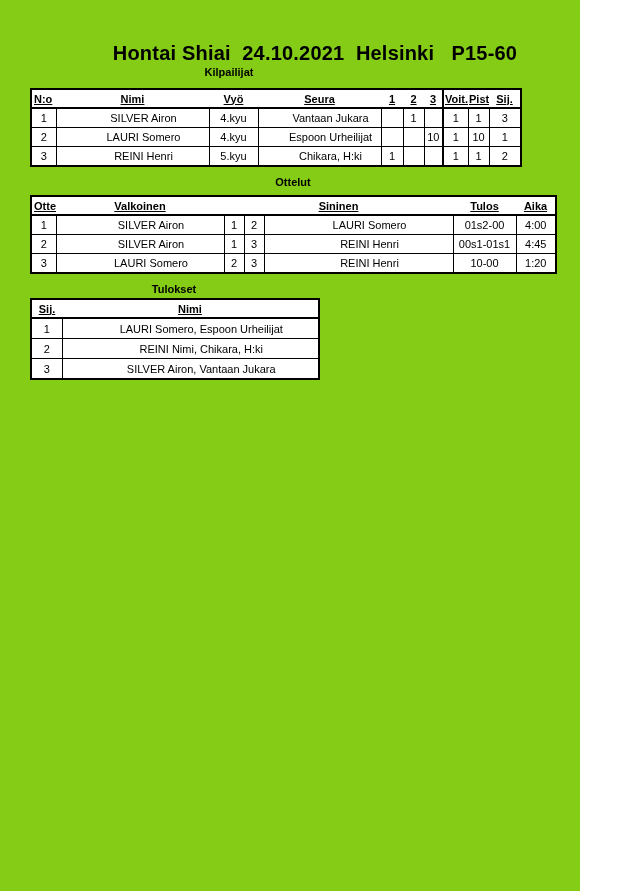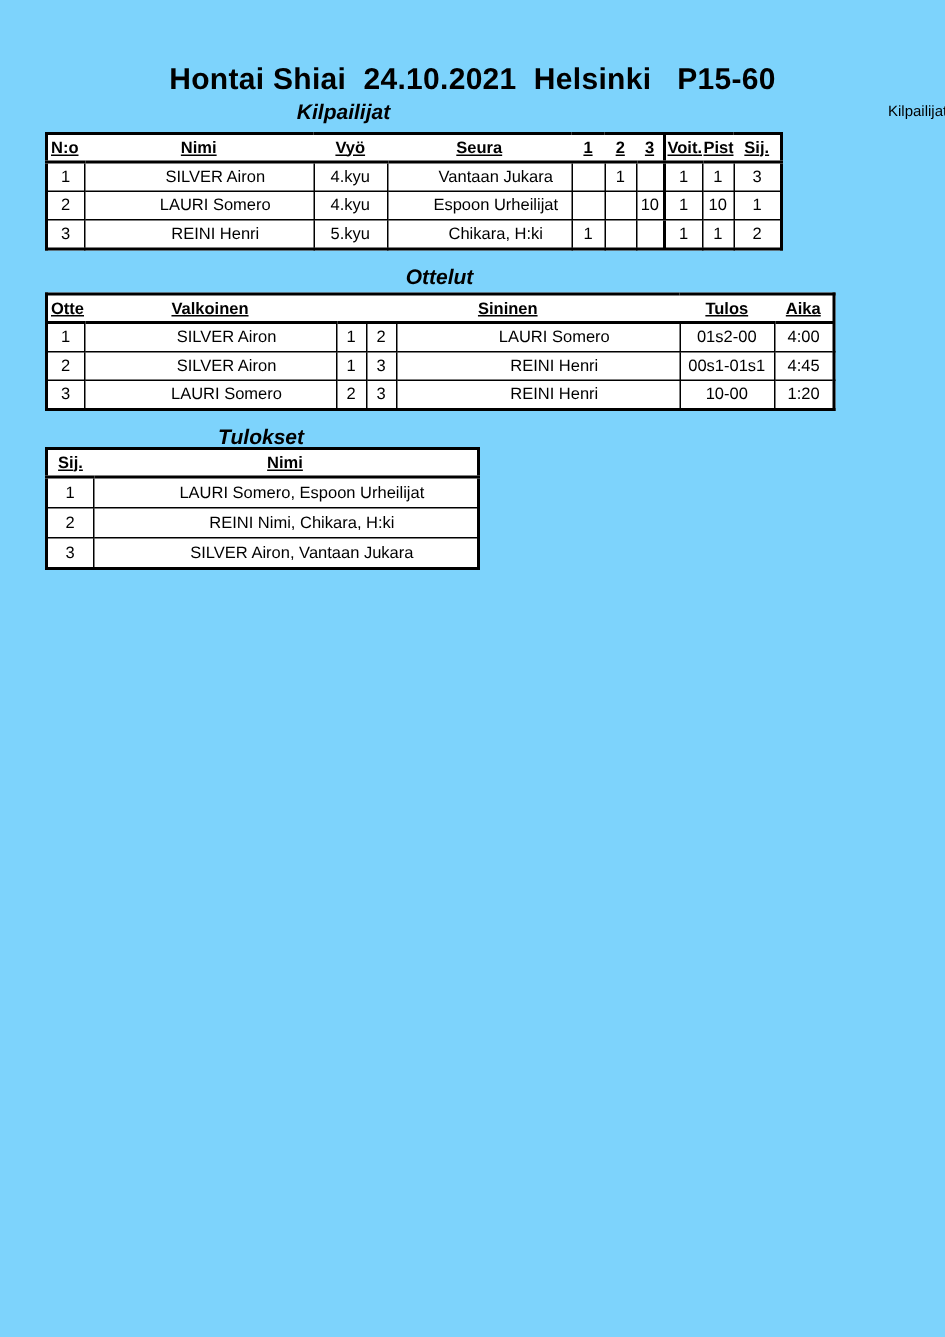--- a/index.html
+++ b/index.html
@@ -1,34 +1,33 @@
 <!DOCTYPE html>
 <html><head>
 <meta charset="utf-8">
 <style>
   html, body { margin:0; padding:0; background:#fff; }
   .page {
     position:relative;
-    width:630px; height:891px;
-    background:#7dd3fc;
+    width:580px; height:891px;
+    background:#84cc16;
     color:#000;
     font-family:"Liberation Sans", sans-serif;
     overflow:hidden;
   }
   .title {
     position:absolute; top:42px; left:0; width:630px;
     text-align:center; font-weight:bold; font-size:20px;
     white-space:pre; letter-spacing:0.2px;
   }
   .section-label {
     position:absolute;
-    font-weight:bold; font-size:14px;
+    font-weight:bold; font-size:11px;
     transform:translateX(-50%);
     white-space:nowrap;
-    font-style:italic;
   }
   .lbl-kilpailijat { top:66px; left:229px; }
   .lbl-ottelut     { top:176px; left:293px; }
   .lbl-tulokset    { top:283px; left:174px; }
   .count-label {
     position:absolute; top:69px; left:576px;
     font-size:10px; white-space:nowrap;padding-left:16px;
   }
   table {
     position:absolute;

